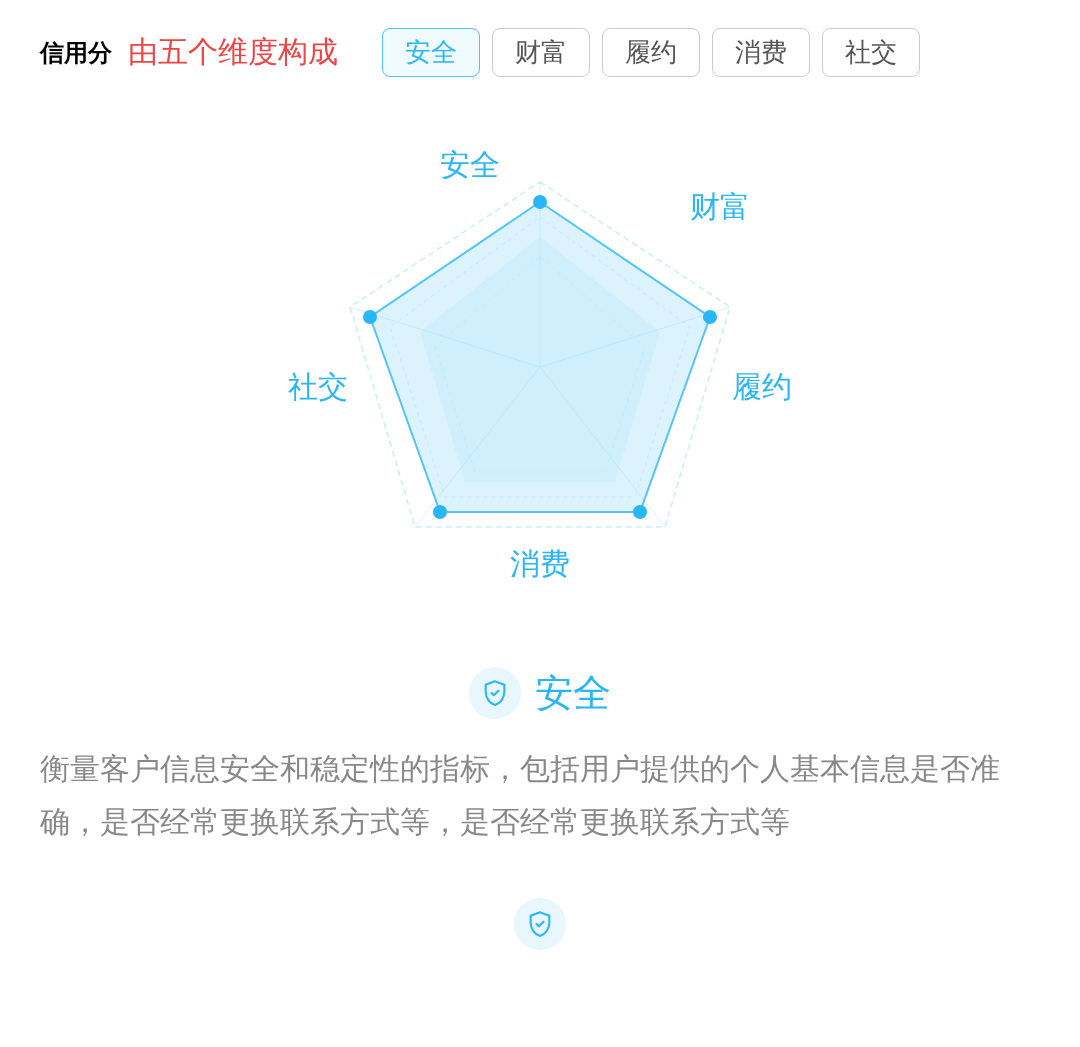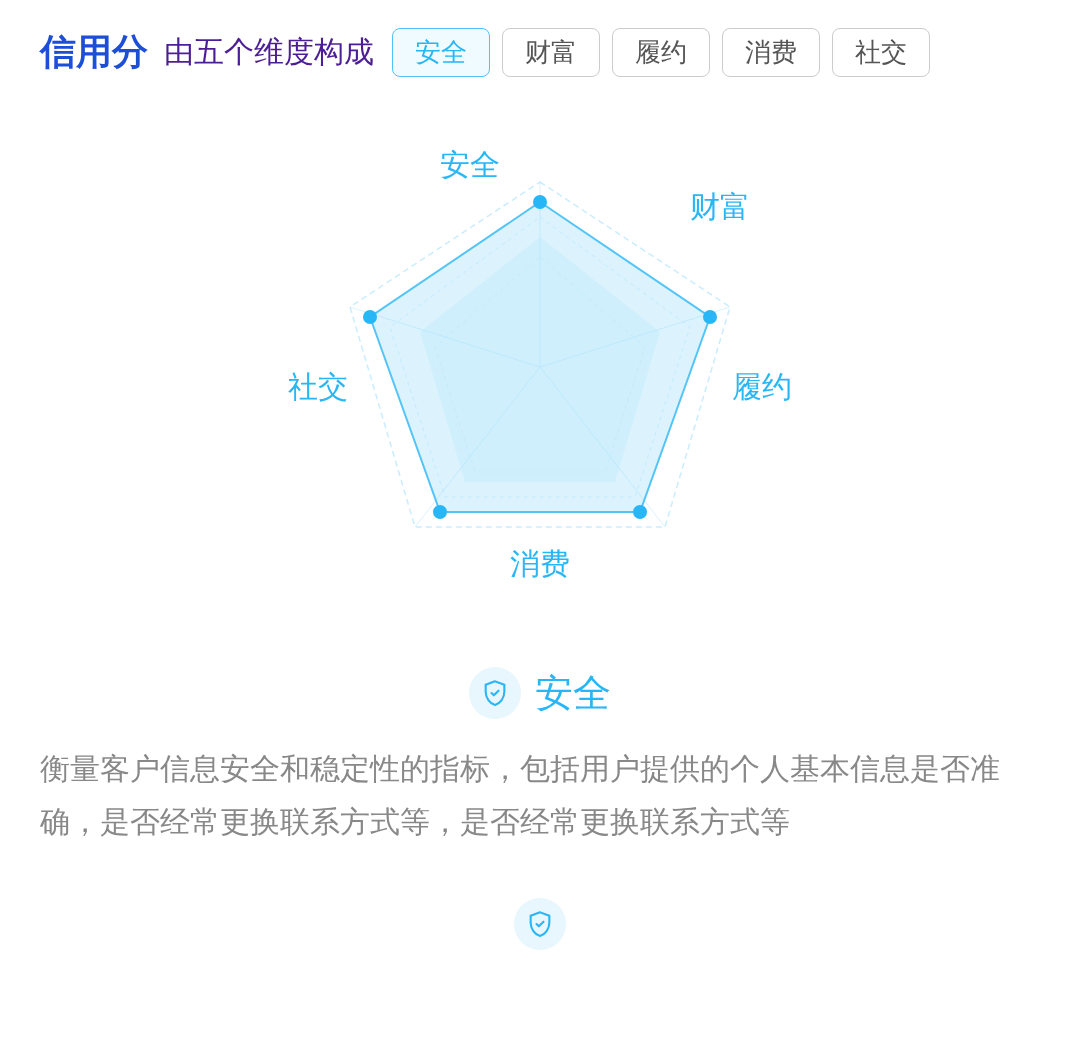--- a/index.html
+++ b/index.html
@@ -12,29 +12,29 @@
     }
 
     
     .header {
       display: flex;
       align-items: center;
       padding: 28px 40px 20px 40px;
       gap: 16px;
     }
     .header-title {
-      font-size: 36px;
+      font-size: 24px;
       font-weight: 700;
-      color: #1d4ed8;
+      color: #000000;
       white-space: nowrap;
     }
     .header-subtitle {
       font-size: 30px;
-      color: #4c1d95;
-      margin-right: 2px;
+      color: #ef4444;
+      margin-right: 28px;
     }
     .tag-list {
       display: flex;
       gap: 12px;
       flex-wrap: wrap;
     }
     .tag {
       border: 1.5px solid #ccc;
       border-radius: 8px;
       padding: 6px 22px;

